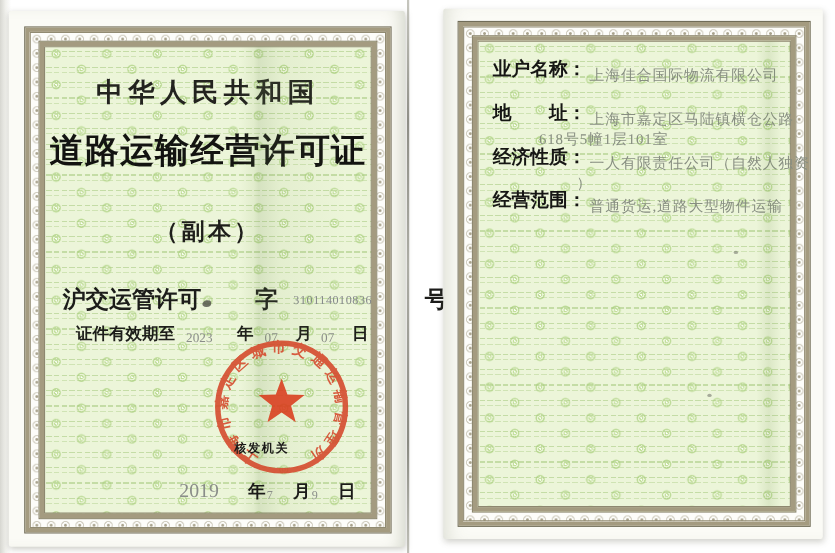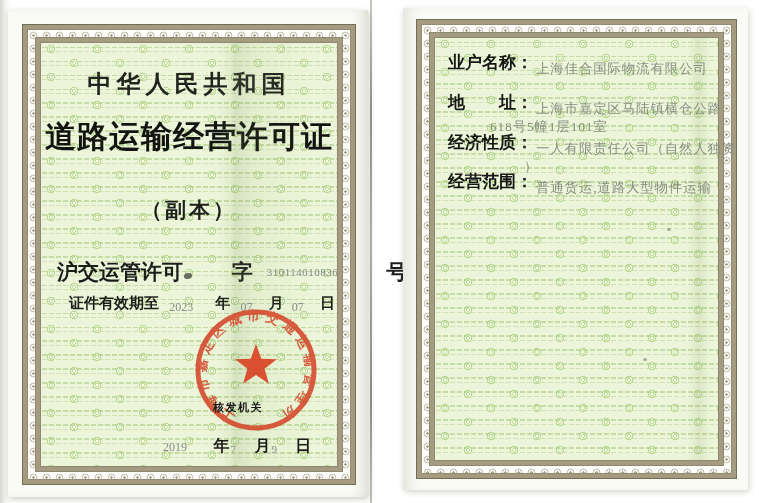--- a/index.html
+++ b/index.html
@@ -94,21 +94,21 @@
   .seal-text{fill:#d5472a;font-size:13px;font-weight:700;letter-spacing:5px;
     font-family:"Liberation Sans","DejaVu Sans",sans-serif;}
   .issuer{
     position:absolute;left:173px;top:358px;z-index:3;
     font-size:11px;font-weight:800;letter-spacing:1.5px;color:#191917;
   }
   .issue-date{
     position:absolute;left:123px;top:394px;white-space:nowrap;z-index:3;
     font-size:16px;font-weight:700;color:#1b1b19;
   }
-  .id-year{font-size:12px}
+  .id-year{font-size:18px}
   .id-small{font-size:11px;position:relative;top:2px;margin-left:1px}
   .ml22{margin-left:22px}.ml14{margin-left:14px}
   
   .field-row{position:absolute;left:14px;right:6px;display:flex;align-items:flex-start}
   .row1{top:14px}.row2{top:54px}.row3{top:94px}.row4{top:133px}
   .field-label{
     flex:0 0 88px;font-size:17px;font-weight:800;color:#161614;
     letter-spacing:0;white-space:nowrap;
   }
   .field-value{

